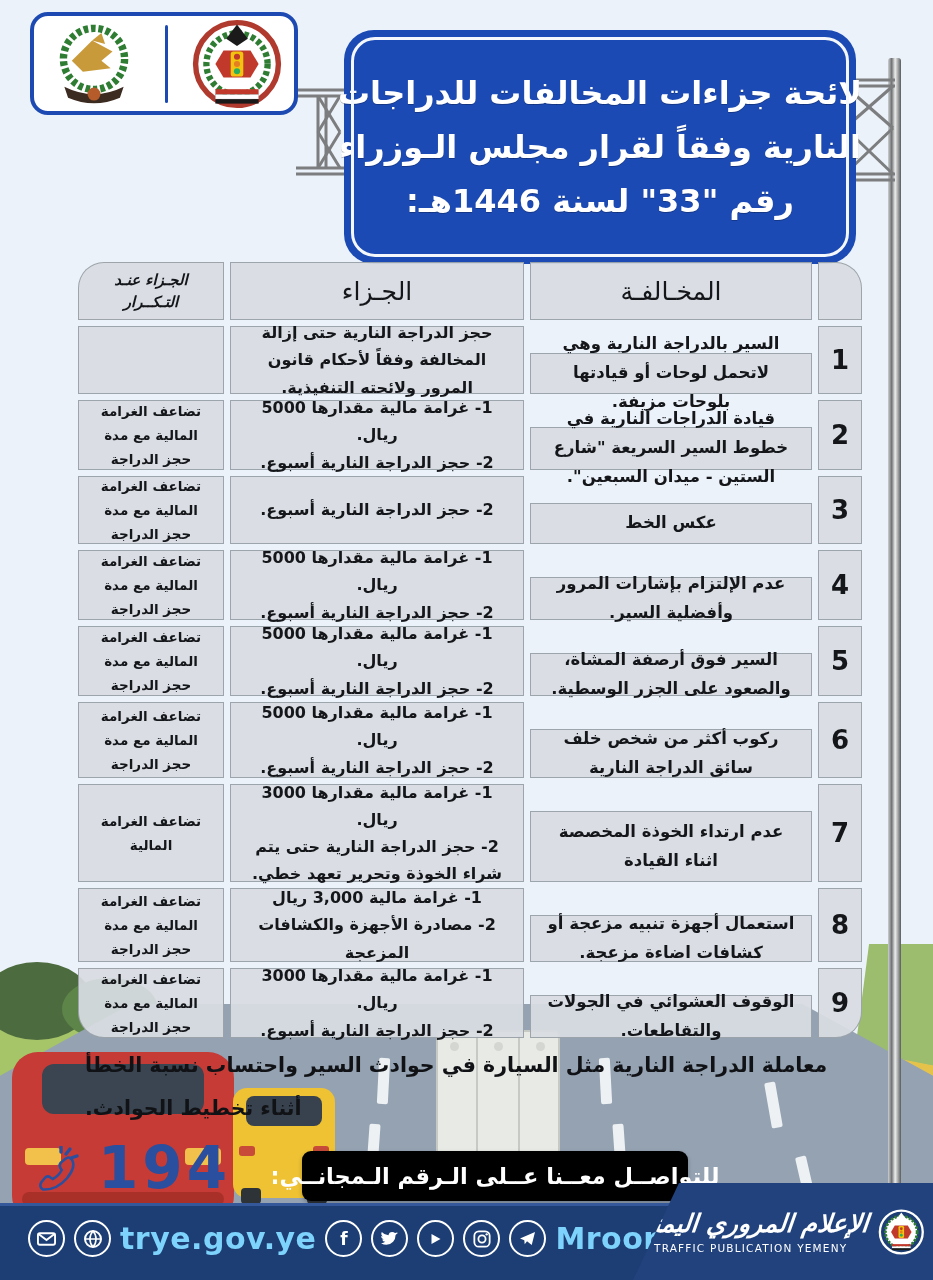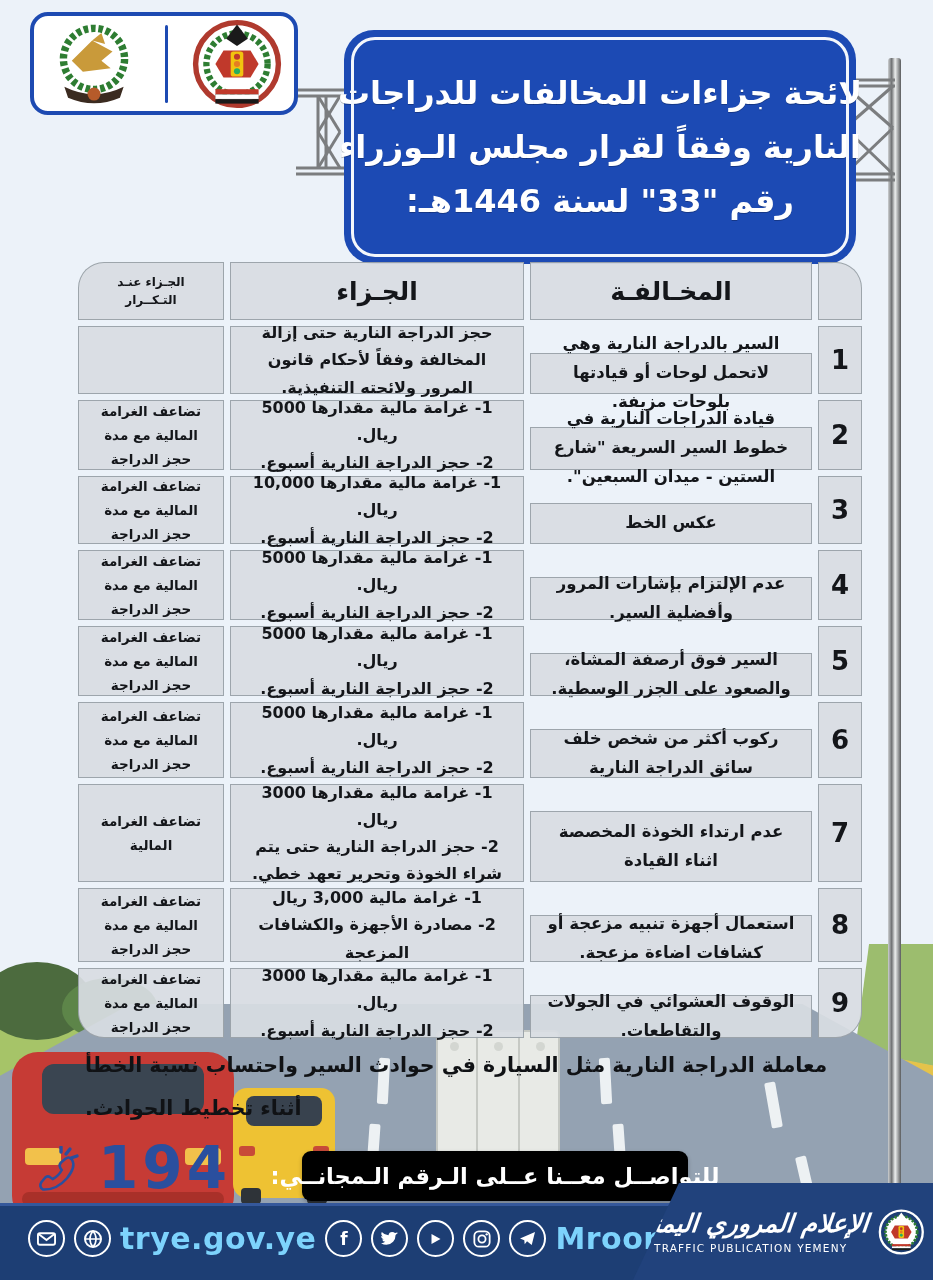--- a/index.html
+++ b/index.html
@@ -74,22 +74,22 @@
   .sign .line { color:#ffffff; font-weight:bold; font-size:32px; line-height:54px;
                 white-space:nowrap; text-shadow:0 1px 0 rgba(0,0,0,.25); }
 
   
   .vtable { position:absolute; left:78px; top:262px; width:784px; z-index:2; direction:rtl;
             display:grid; grid-template-columns:44px 282px 294px 1fr; gap:6px;
             grid-template-rows:58px 68px 70px 68px 70px 70px 76px 98px 74px 70px; }
   .cell { background:rgba(216,221,226,0.93); border:1px solid rgba(125,133,141,.65);
           display:flex; flex-direction:column; justify-content:center; align-items:center;
           text-align:center; color:#14161a; }
-  .cell.hd-main { font-size:25px; font-weight:bold; }
-  .cell.hd-rep { font-size:12px; font-weight:bold; line-height:1.5; padding:0 24px; }
+  .cell.hd-main { font-size:25px; font-weight:normal; }
+  .cell.hd-rep { font-size:15px; font-weight:bold; line-height:1.5; padding:0 24px;font-style:italic; }
   .cell.c-num { font-size:26px; font-weight:bold; }
   .cell.c-viol { font-size:16.5px; font-weight:bold; line-height:1.75; padding:0 16px;margin-top:27px; }
   .cell.c-pen { font-size:16px; font-weight:bold; line-height:1.7; padding:0 9px; }
   .cell.c-rep { font-size:13.5px; font-weight:bold; line-height:1.8; padding:0 21px; }
   
   .r-tr { border-top-right-radius:26px; }
   .r-tl { border-top-left-radius:26px; }
   .r-br { border-bottom-right-radius:26px; }
   .r-bl { border-bottom-left-radius:26px; }
 
@@ -248,21 +248,20 @@
     <div class="cell c-viol">قيادة الدراجات النارية في خطوط السير السريعة "شارع الستين - ميدان السبعين".</div>
     <div class="cell c-pen">
       <span>1- غرامة مالية مقدارها 5000 ريال.</span>
       <span>2- حجز الدراجة النارية أسبوع.</span>
     </div>
     <div class="cell c-rep">تضاعف الغرامة المالية مع مدة حجز الدراجة</div>
 
     <div class="cell c-num">3</div>
     <div class="cell c-viol">عكس الخط</div>
     <div class="cell c-pen">
-      <span>1- غرامة مالية مقدارها 10,000 ريال.</span>
       <span>2- حجز الدراجة النارية أسبوع.</span>
     </div>
     <div class="cell c-rep">تضاعف الغرامة المالية مع مدة حجز الدراجة</div>
 
     <div class="cell c-num">4</div>
     <div class="cell c-viol">عدم الإلتزام بإشارات المرور وأفضلية السير.</div>
     <div class="cell c-pen">
       <span>1- غرامة مالية مقدارها 5000 ريال.</span>
       <span>2- حجز الدراجة النارية أسبوع.</span>
     </div>

